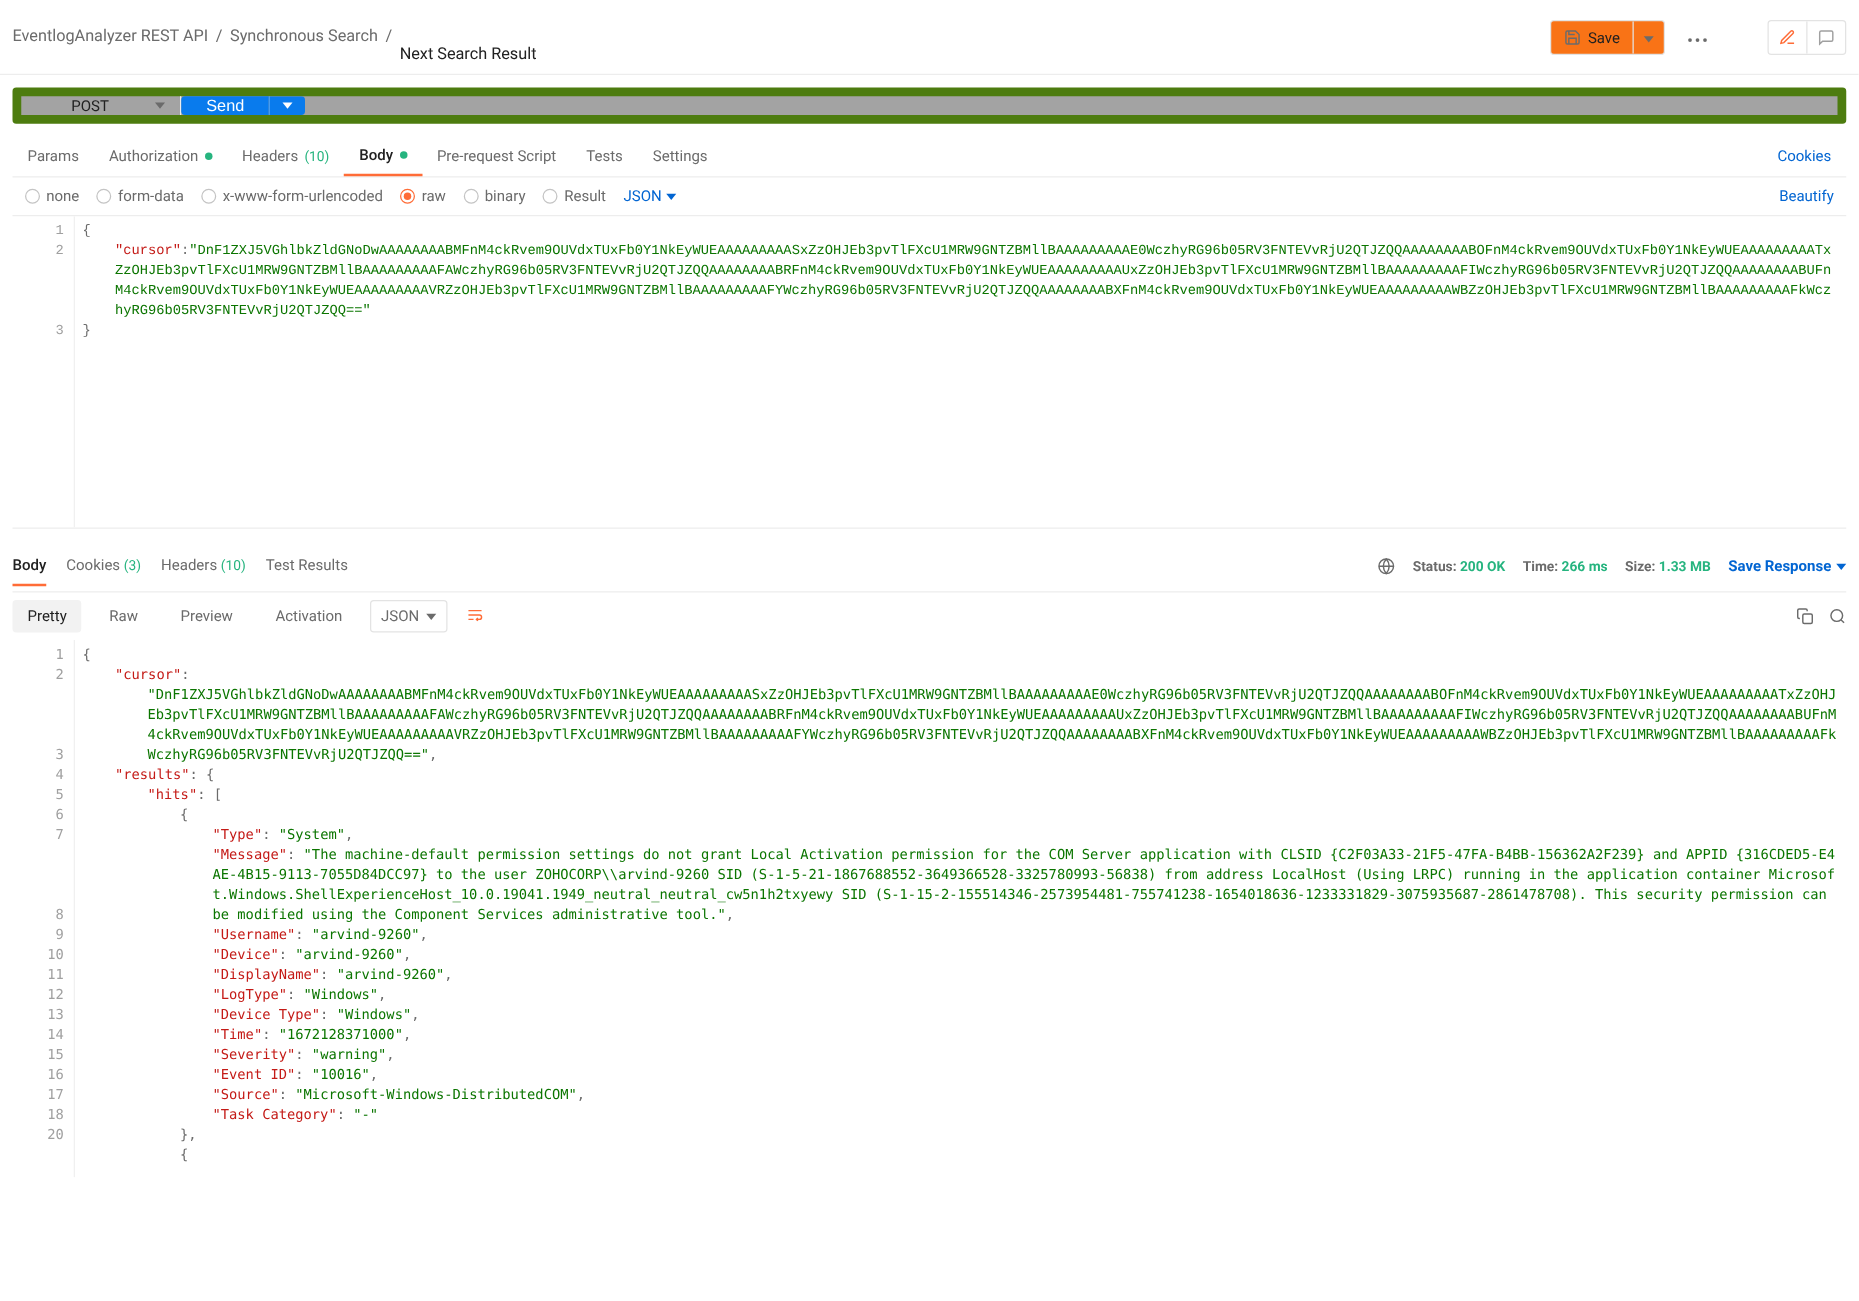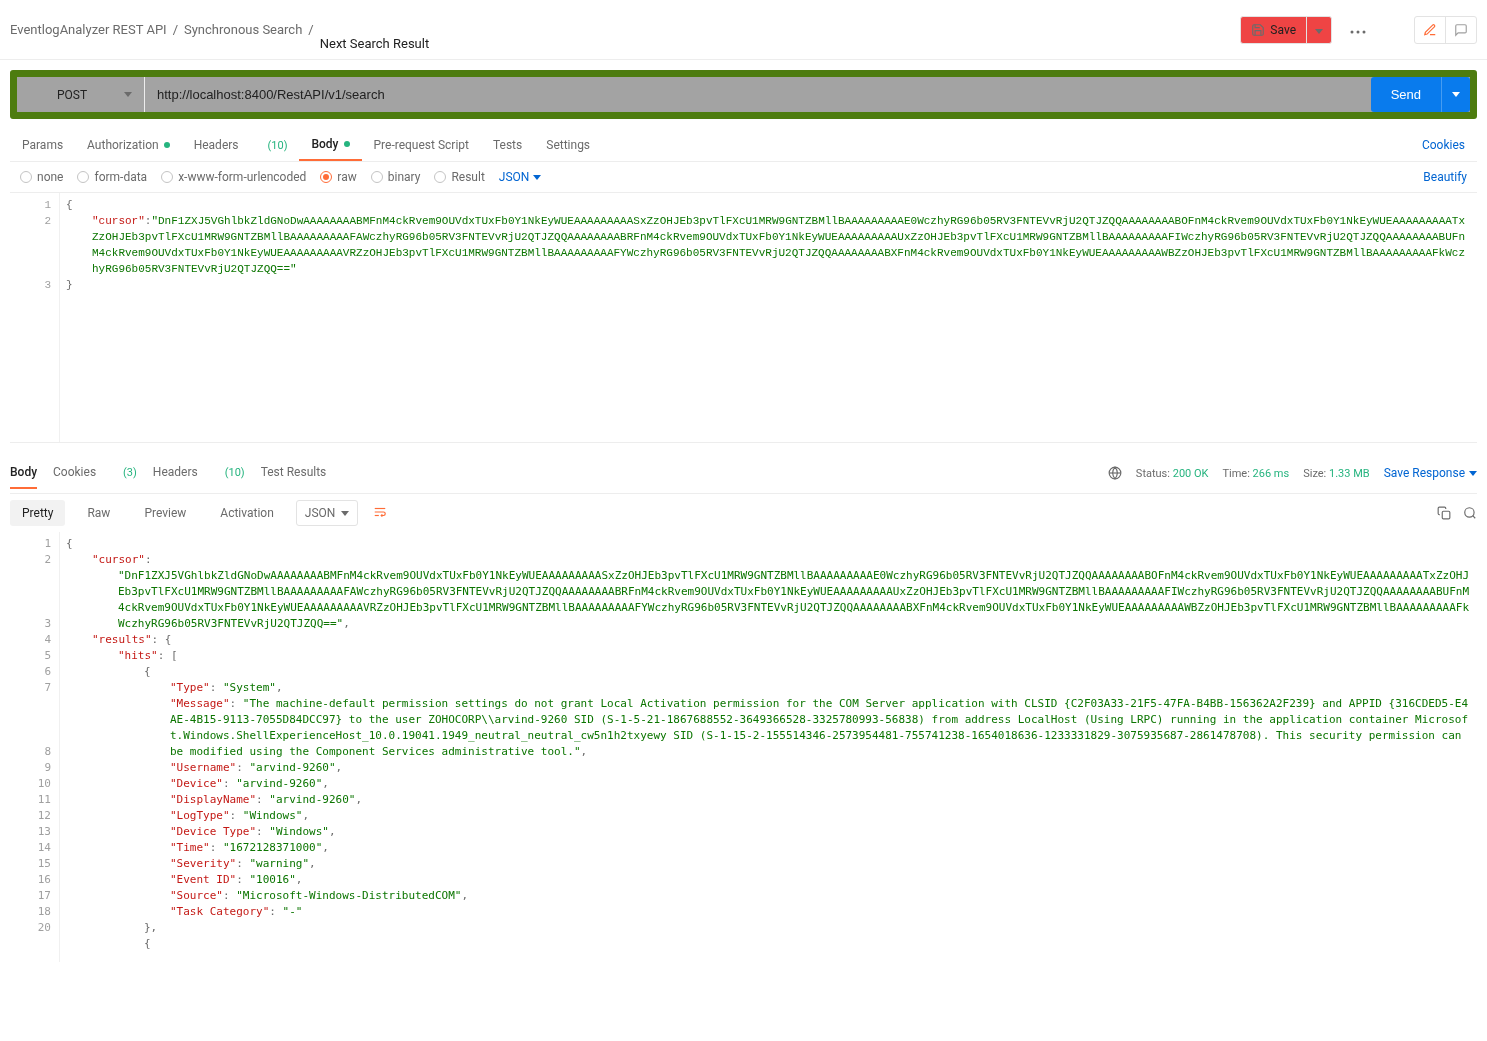--- a/index.html
+++ b/index.html
@@ -2,59 +2,59 @@
 <html><head>
 <meta charset="utf-8">
 <style>
 * { box-sizing: border-box; margin: 0; padding: 0; }
 body { font-family: -apple-system, BlinkMacSystemFont, "Segoe UI", Roboto, sans-serif; font-size: 12px; color: #212121; background: #fff; }
 .topbar { display: flex; align-items: center; padding: 8px 10px; border-bottom: 1px solid #ededed; }
 .breadcrumb { flex: 1; display: flex; gap: 6px; align-items: center; color: #6b6b6b; font-size: 13px; }
 .breadcrumb .sep { color: #6b6b6b; }
 .breadcrumb .current { color: #212121; margin-top: 28px; }
 .top-actions { display: flex; align-items: center; gap: 10px; }
-.save-group { display: flex; align-items: center; border: 1px solid #e3e3e3; background: #ef4444; border-radius: 3px; overflow: hidden; }
+.save-group { display: flex; align-items: center; border: 1px solid #e3e3e3; background: #f97316; border-radius: 3px; overflow: hidden; }
 .save-btn { display: flex; align-items: center; gap: 5px; padding: 6px 10px; cursor: pointer; }
 .save-caret { padding: 6px 8px; border-left: 1px solid #e3e3e3; cursor: pointer; }
 .more-btn { padding: 6px 8px; cursor: pointer; color: #6b6b6b; border-radius: 3px; }
 .rc-group { display: flex; border: 1px solid #e3e3e3; border-radius: 3px; overflow: hidden; margin-left: 30px; }
 .rc-item { padding: 6px 8px; display: flex; align-items: center; }
 .rc-item:first-child { border-right: 1px solid #e3e3e3; }
 .urlbar { display: flex; margin: 10px; border: 7px solid #4d7c0f; border-radius: 3px; background: #a3a3a3; padding-left: 28px; }
 .method-sel { display: flex; align-items: center; padding: 0 12px; border-right: 1px solid #ededed; cursor: pointer; min-width: 100px; justify-content: space-between; }
 .url-input { flex: 1; padding: 10px 12px; background: transparent; border: none; outline: none; font-size: 13px; color: #212121; }
 .send-group { display: flex; }
 .send-btn { background: #097bed; color: #fff; border: none; padding: 0 20px; font-size: 13px; cursor: pointer; display:flex; align-items:center; border-radius:3px 0 0 3px; }
 .send-caret { background: #097bed; color: #fff; border: none; padding: 0 10px; cursor: pointer; border-left: 1px solid rgba(255,255,255,.25); border-radius:0 3px 3px 0; display:flex; align-items:center;}
 .req-tabs { display: flex; align-items: center; border-bottom: 1px solid #ededed; margin: 0 10px; }
 .req-tab { padding: 8px 12px; color: #6b6b6b; cursor: pointer; font-size: 12px; display:flex; align-items:center; gap:5px;justify-content:center; }
 .req-tab.active { color: #212121; border-bottom: 2px solid #ff6c37; font-weight: 500; }
 .badge { font-size: 11px; color: #6b6b6b; }
-.badge.green { color: #26b47f; margin-left: 24px; }
+.badge.green { color: #26b47f; }
 .dot-green { width:6px;height:6px;border-radius:50%;background:#26b47f;display:inline-block;}
 .spacer { flex: 1; }
 .link { color: #0265d2; cursor: pointer; font-size: 12px; }
 .body-subtabs { display: flex; align-items: center; padding: 8px 10px; gap: 14px; border-bottom: 1px solid #ededed; margin: 0 10px; font-size: 12px; }
 .radio { display: flex; align-items: center; gap: 5px; cursor: pointer; color: #6b6b6b; }
 .radio .r { width: 12px; height: 12px; border-radius: 50%; border: 1px solid #c4c4c4; display:inline-flex; align-items:center; justify-content:center; }
 .radio.sel .r::after { content:""; width:6px; height:6px; border-radius:50%; background:#6b6b6b; }
 .radio.sel.accent .r::after { background:#ff6c37; }
 .radio.sel.accent .r { border-color:#ff6c37; }
 .dd { color: #0265d2; display:flex; align-items:center; gap:4px; cursor:pointer; }
 .editor { display: flex; font-family: "SFMono-Regular", Consolas, "Liberation Mono", Menlo, monospace; font-size: 11px; line-height: 16px; margin: 0 10px 10px; border-bottom:1px solid #ededed; height: 250px; overflow:hidden; }
 .gutter { width: 50px; text-align: right; padding: 4px 8px 4px 0; color: #a0a0a0; user-select:none; border-right:1px solid #f0f0f0;}
 .code { flex: 1; padding: 4px 6px; overflow-wrap: anywhere; }
 .k { color: #c41a16; } 
 .s { color: #0b7500; } 
 .p { color: #6b6b6b; }
 .resp-bar { display: flex; align-items: center; margin: 0 10px; padding: 4px 0; border-bottom:1px solid #ededed; }
 .resp-tabs { display: flex; gap: 16px; }
 .resp-tab { padding: 8px 0; color: #6b6b6b; cursor: pointer; font-size: 12px; }
 .resp-tab.active { color: #212121; border-bottom: 2px solid #ff6c37; font-weight:500; }
-.resp-meta { display: flex; align-items: center; gap: 14px; font-size: 11px; color: #6b6b6b; }
+.resp-meta { display: flex; align-items: center; gap: 14px; font-size: 11px; color: #6b6b6b; font-weight: bold; }
 .resp-meta .ok { color: #26b47f; }
 .resp-view { display: flex; align-items: center; margin: 0 10px; padding: 6px 0; gap: 10px; }
 .view-tab { padding: 6px 12px; color: #6b6b6b; cursor: pointer; font-size: 12px; border-radius:3px; }
 .view-tab.active { background: #f2f2f2; color: #212121; }
 .dd-box { border:1px solid #e3e3e3; border-radius:3px; padding:5px 8px; display:flex; align-items:center; gap:6px; cursor:pointer; color:#6b6b6b;}
 .wrap-btn { color:#ff6c37; cursor:pointer; padding:4px;}
 .resp-editor { display:flex; font-family: "SFMono-Regular", Consolas, monospace; font-size: 11px; line-height: 16px; margin: 0 10px; height: 430px; overflow:hidden;}
 .resp-editor .gutter { width:50px; }
 .chev { display:inline-block; width:0; height:0; border-left:4px solid transparent; border-right:4px solid transparent; border-top:5px solid #6b6b6b; }
 .chev.blue { border-top-color:#0265d2; }
@@ -111,21 +111,20 @@
       </div>
     </div>
   </div>
 </div>
 
 <div class="urlbar">
   <div class="method-sel">
     <span>POST</span>
     <span class="chev"></span>
   </div>
-  <input class="url-input" value="http://localhost:8400/RestAPI/v1/search" style="">
   <div class="send-group">
     <button class="send-btn">
         <span>Send</span>
       </button>
     <button class="send-caret">
         <span class="chev" style="border-top-color:#fff"></span>
       </button>
   </div>
 </div>
 

